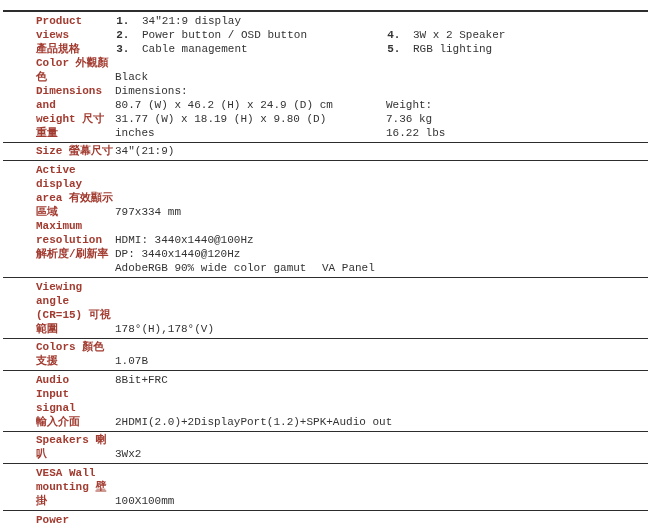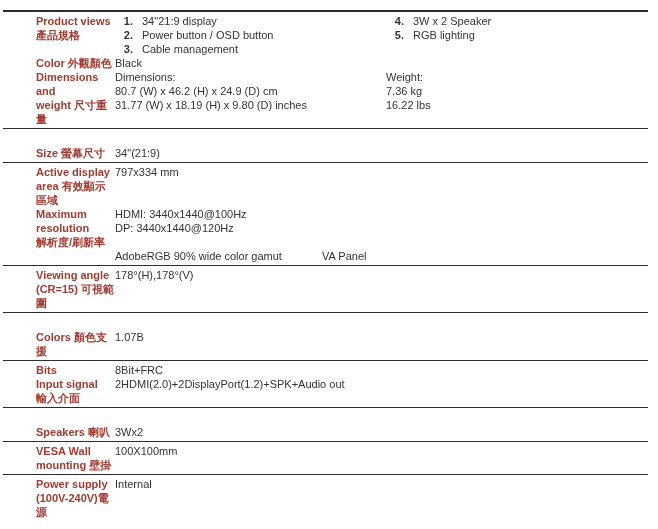--- a/index.html
+++ b/index.html
@@ -17,36 +17,36 @@
   }
   .spec-table{
     width:645px;margin:10px 0 0 3px;
     border-top:2px solid var(--line-color);
   }
   .section{
     border-top:1.5px solid var(--line-color);
     padding:2px 0 2px 0;
   }
   .section.first{border-top:none;}
-  .row{display:flex;align-items:flex-start;}
+  .row{display:flex;align-items:flex-end;font-family:Liberation Mono, monospace;}
   .label{
     width:112px;flex:0 0 112px;padding-left:33px;
     font-weight:bold;color:var(--label-color);
     white-space:pre-line;
   }
   .col1{flex:1 1 auto;white-space:pre-wrap;}
   .col2{flex:0 0 262px;width:262px;white-space:pre-wrap;margin-left:36px;}
   .gamut-col1{flex:0 0 207px;width:207px;white-space:pre-wrap;}
   .gamut-col2{flex:1 1 auto;white-space:pre-wrap;}
   ol{margin:0;padding-left:21px;}
   ol li{padding-left:6px;}
   ol li::marker{font-weight:bold;color:var(--text-color);}
   .list-col1{flex:1 1 auto;}
   .list-col2{flex:0 0 262px;width:262px;}
-  .tight{padding-top:17px;padding-bottom:2px;}
+  .tight{padding-top:1px;padding-bottom:2px;}
 </style>
 </head>
 <body>
 
 <div class="spec-table">
 
   <div class="section first">
     <div class="row">
       <div class="label">Product views
 產品規格</div>
@@ -119,21 +119,21 @@
 
   <div class="section tight">
     <div class="row">
       <div class="label">Colors 顏色支援</div>
       <div class="col1">1.07B</div>
     </div>
   </div>
 
   <div class="section">
     <div class="row">
-      <div class="label">Bits</div>
+      <div class="label">Audio</div>
       <div class="col1">8Bit+FRC</div>
     </div>
     <div class="row">
       <div class="label">Input signal
 輸入介面</div>
       <div class="col1">2HDMI(2.0)+2DisplayPort(1.2)+SPK+Audio out</div>
     </div>
   </div>
 
   <div class="section tight">

